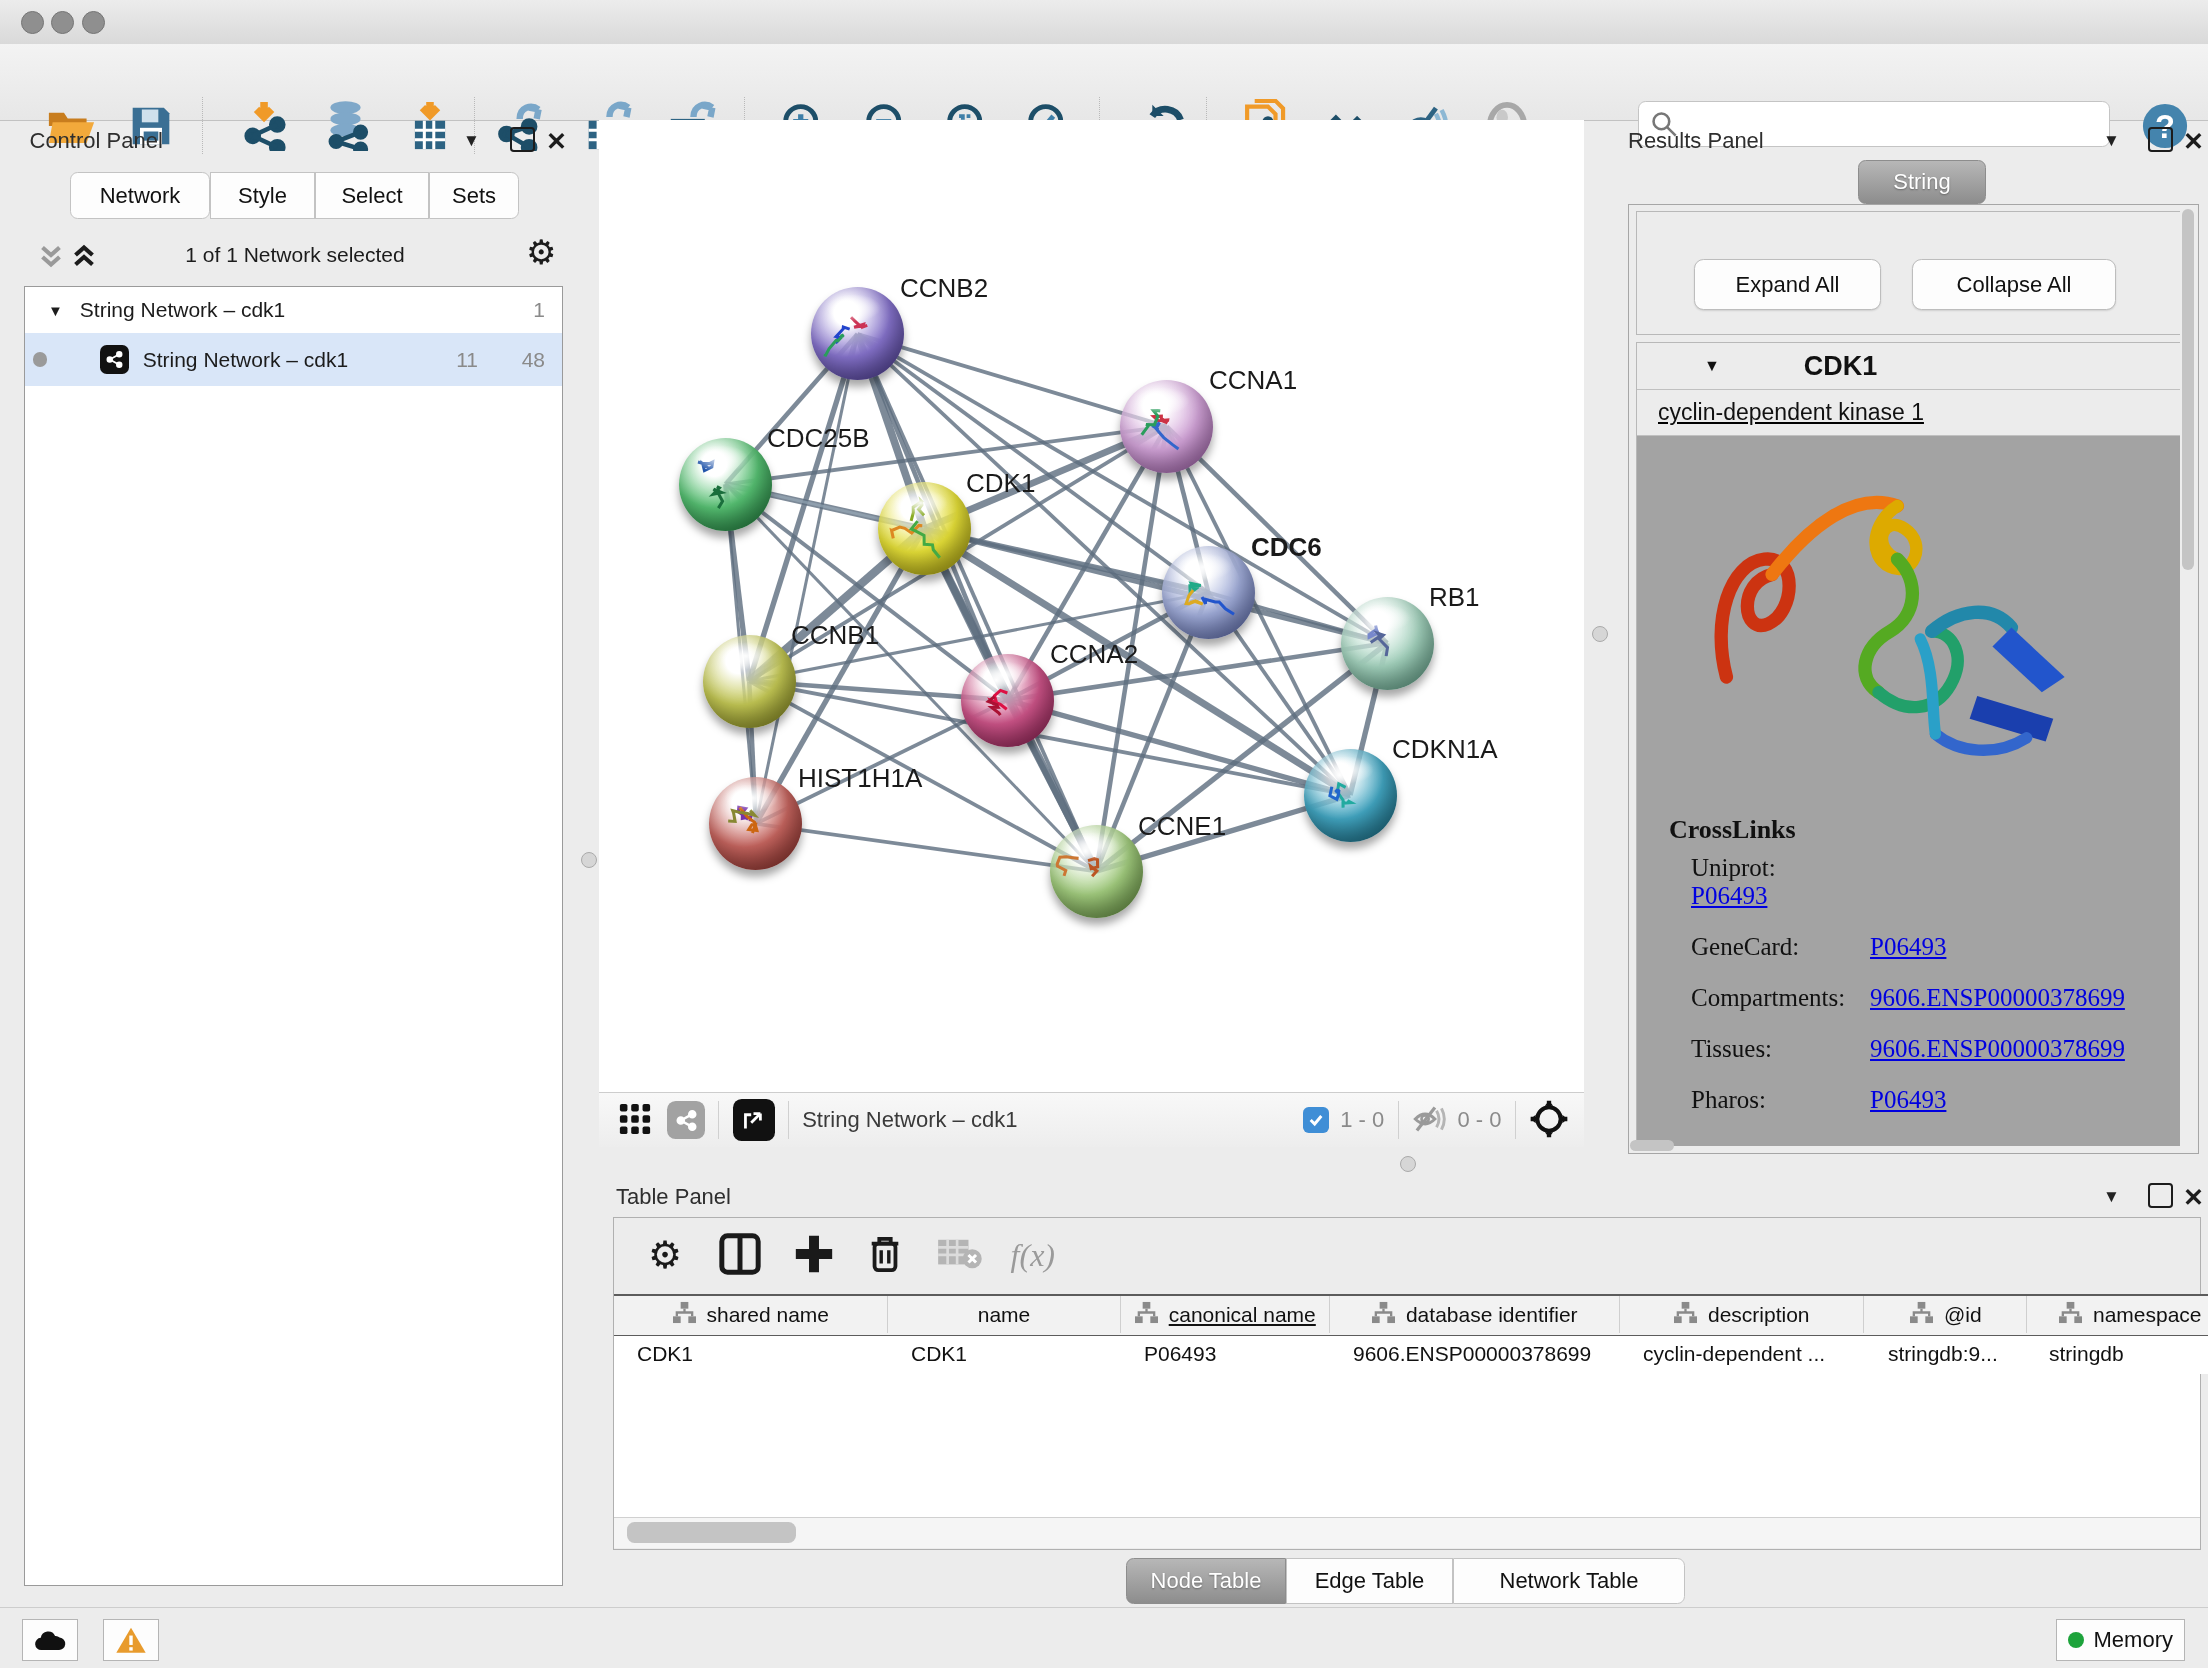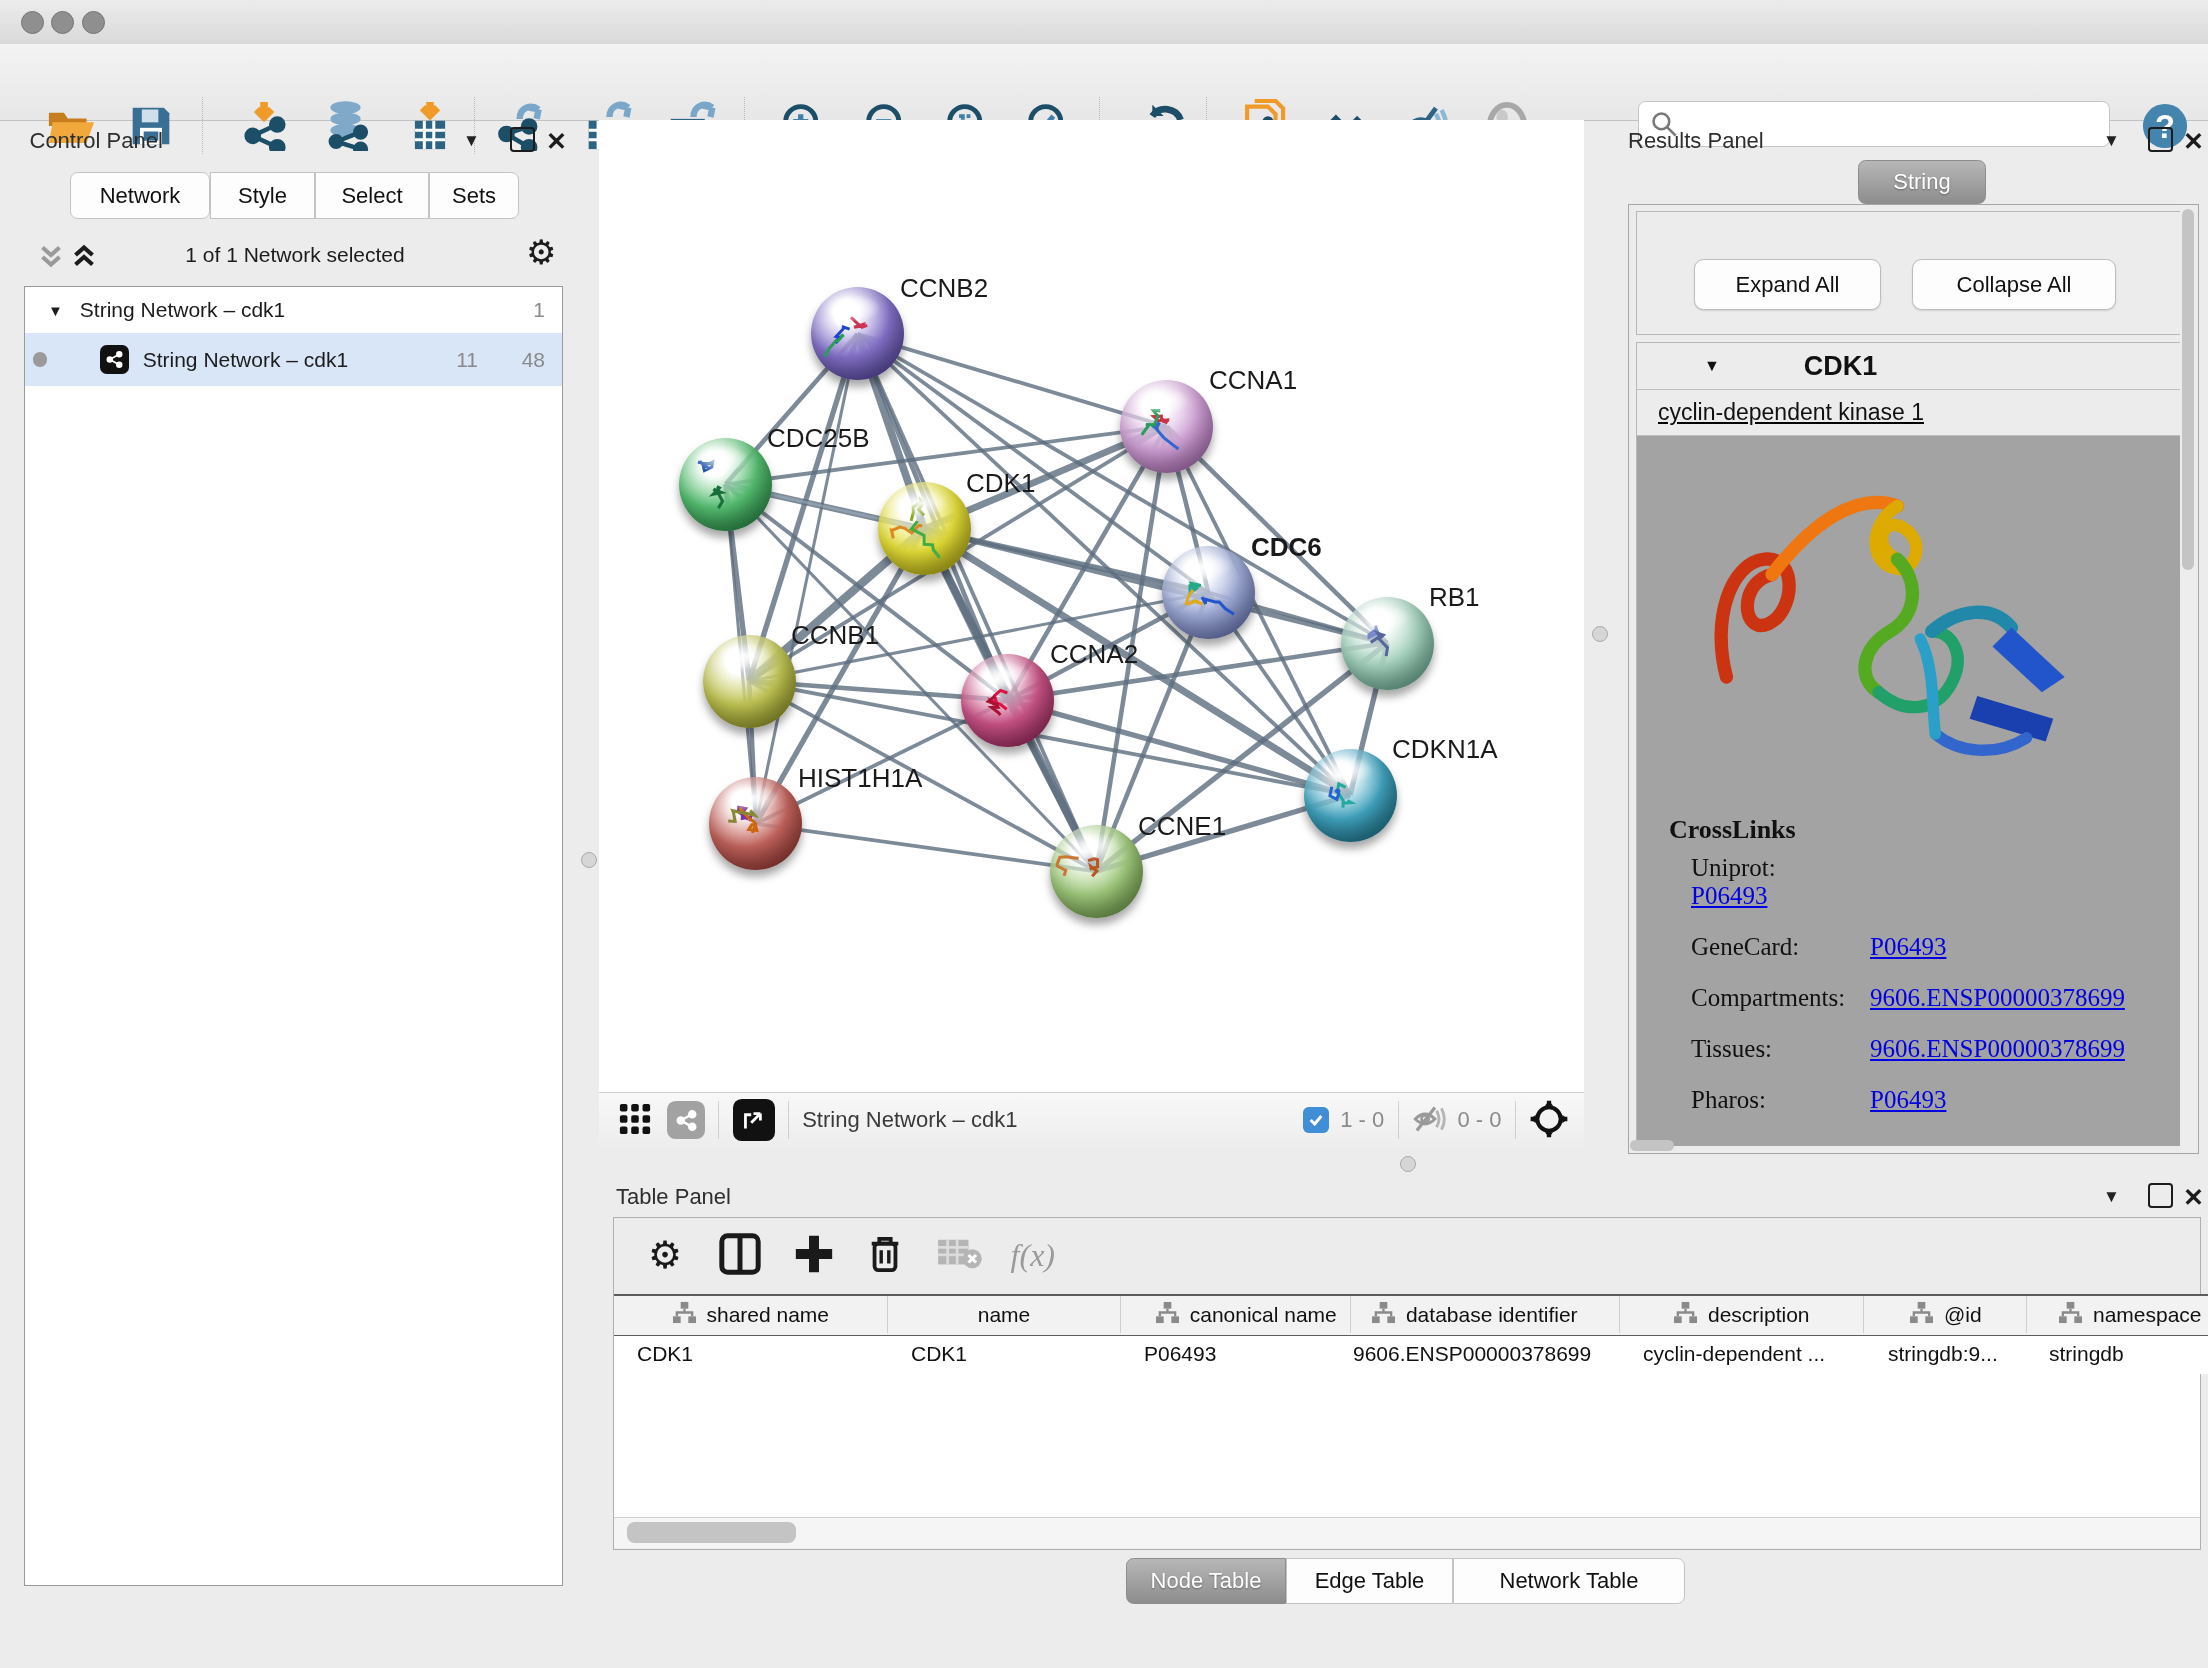--- a/index.html
+++ b/index.html
@@ -579,21 +579,21 @@
               <rect x="4.5" y="0.5" width="4" height="3.5" fill="#8a8a8a"></rect>
               <path d="M6.5 4 v2 M2.5 8 V6 h8 v2" stroke="#8a8a8a" stroke-width="1.2" fill="none"></path>
               <rect x="0.5" y="8" width="4" height="3.5" fill="#8a8a8a"></rect>
               <rect x="8.5" y="8" width="4" height="3.5" fill="#8a8a8a"></rect>
             </svg></span>
           <span>shared name</span>
         </div>
         <div class="th" style="left: 274px; width: 233px;">
           <span>name</span>
         </div>
-        <div class="th" style="left: 528px; width: 209px;">
+        <div class="th" style="left: 507px; width: 209px; text-decoration: underline;">
           <span><svg width="25" height="23" viewBox="0 0 13 12">
               <rect x="4.5" y="0.5" width="4" height="3.5" fill="#8a8a8a"></rect>
               <path d="M6.5 4 v2 M2.5 8 V6 h8 v2" stroke="#8a8a8a" stroke-width="1.2" fill="none"></path>
               <rect x="0.5" y="8" width="4" height="3.5" fill="#8a8a8a"></rect>
               <rect x="8.5" y="8" width="4" height="3.5" fill="#8a8a8a"></rect>
             </svg></span>
           <span>canonical name</span>
         </div>
         <div class="th" style="left: 716px; width: 290px;">
           <span><svg width="25" height="23" viewBox="0 0 13 12">
@@ -650,15 +650,33 @@
   <div class="abs tab sel bt-tab" style="left:1126px;width:160px;border-radius:7.6px 0 0 7.6px;">
       <span>Node Table</span>
     </div>
   <div class="abs tab bt-tab" style="left:1286px;width:167px;">
       <span>Edge Table</span>
     </div>
   <div class="abs tab bt-tab" style="left:1453px;width:232px;border-radius:0 7.6px 7.6px 0;">
       <span>Network Table</span>
     </div>
 
+  <div id="statusbar" class="abs">
+    <div class="sb-btn abs" style="left:22px;width:54px;">
+      <svg width="32" height="23" viewBox="0 0 17 12">
+          <path d="M4 11 a3.2 3.2 0 0 1 -0.4 -6.4 a4 4 0 0 1 7.6 -1 a3 3 0 0 1 2.4 0.8 a2.6 2.6 0 0 1 -0.6 6.6 z" fill="#111"></path>
+        </svg>
+    </div>
+    <div class="sb-btn abs" style="left:103px;width:54px;">
+      <svg width="32" height="28.5" viewBox="0 0 17 15">
+          <path d="M8.5 0.8 L16.3 14.2 H0.7 z" fill="#e89b2d"></path>
+          <rect x="7.6" y="5" width="1.8" height="5" fill="#fff"></rect>
+          <rect x="7.6" y="11.2" width="1.8" height="1.8" fill="#fff"></rect>
+        </svg>
+    </div>
+    <div class="sb-btn abs" style="left:2056px;width:127px;gap:9.5px;">
+      <span style="width:16px;height:16px;border-radius:50%;background:#1da33b;display:inline-block;"></span>
+      <span style="font-size:22px;color:#111;">Memory</span>
+    </div>
+  </div>
 
 </div>
 
 
 </body></html>

